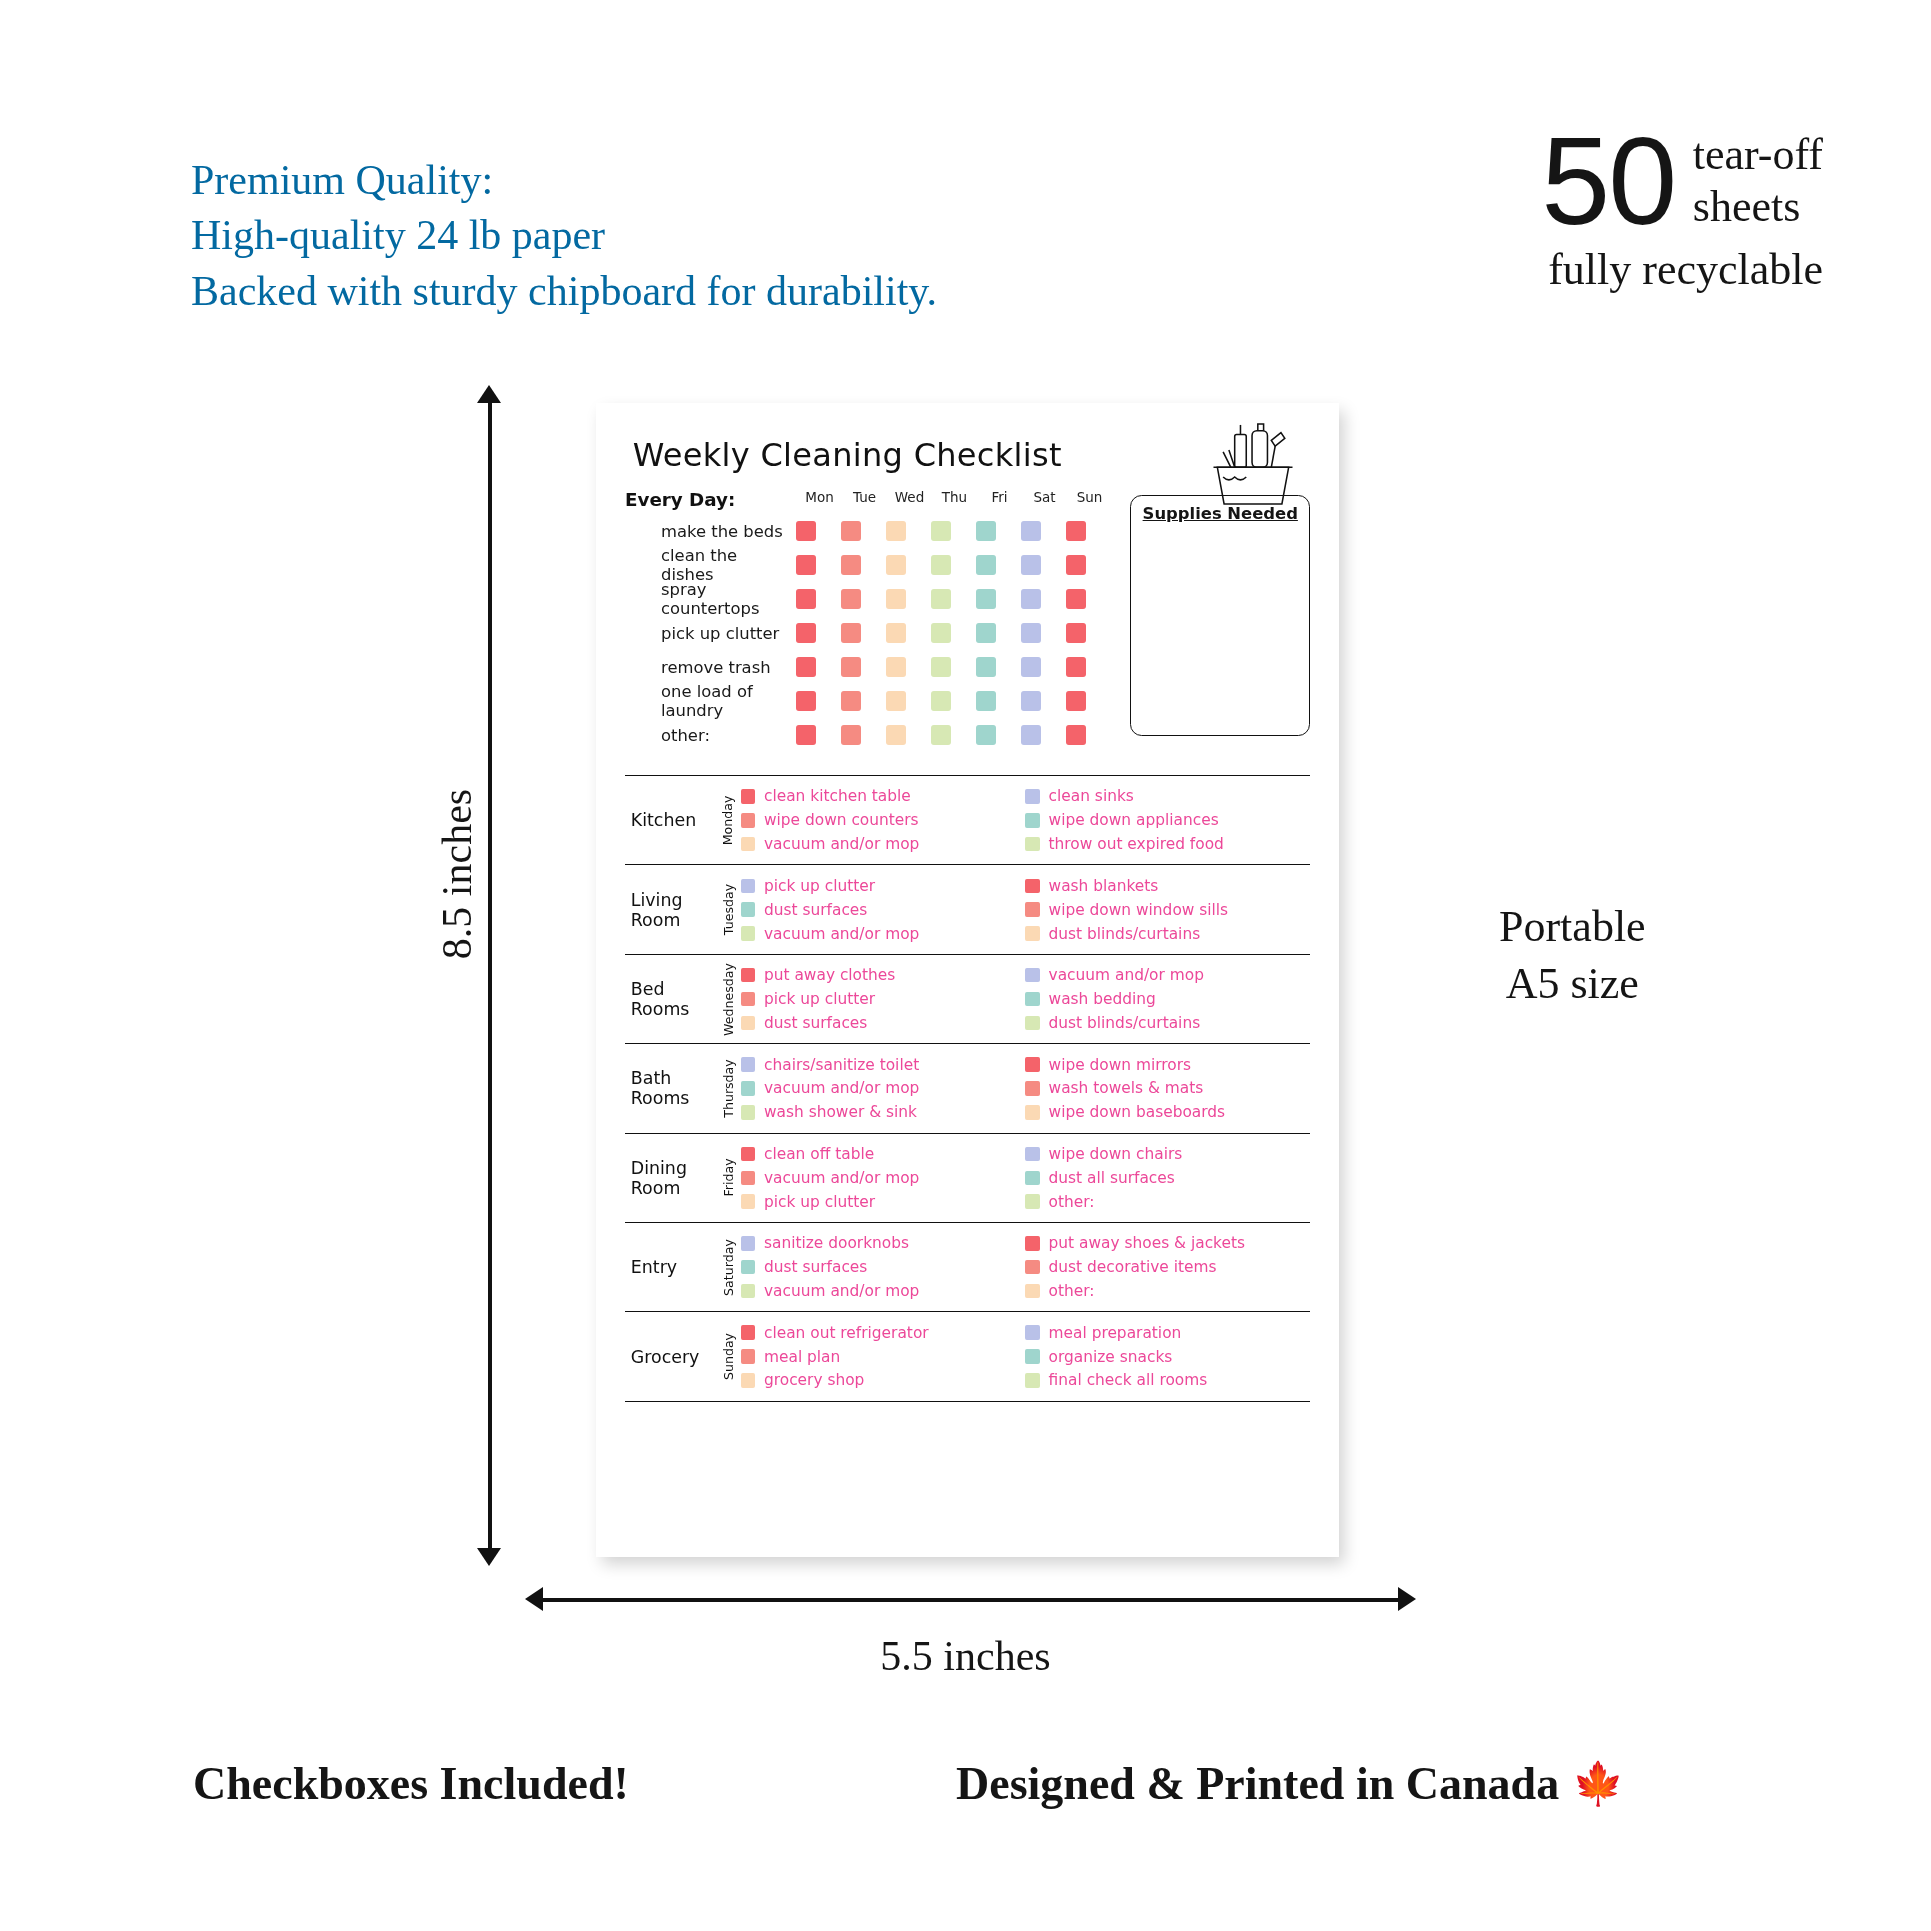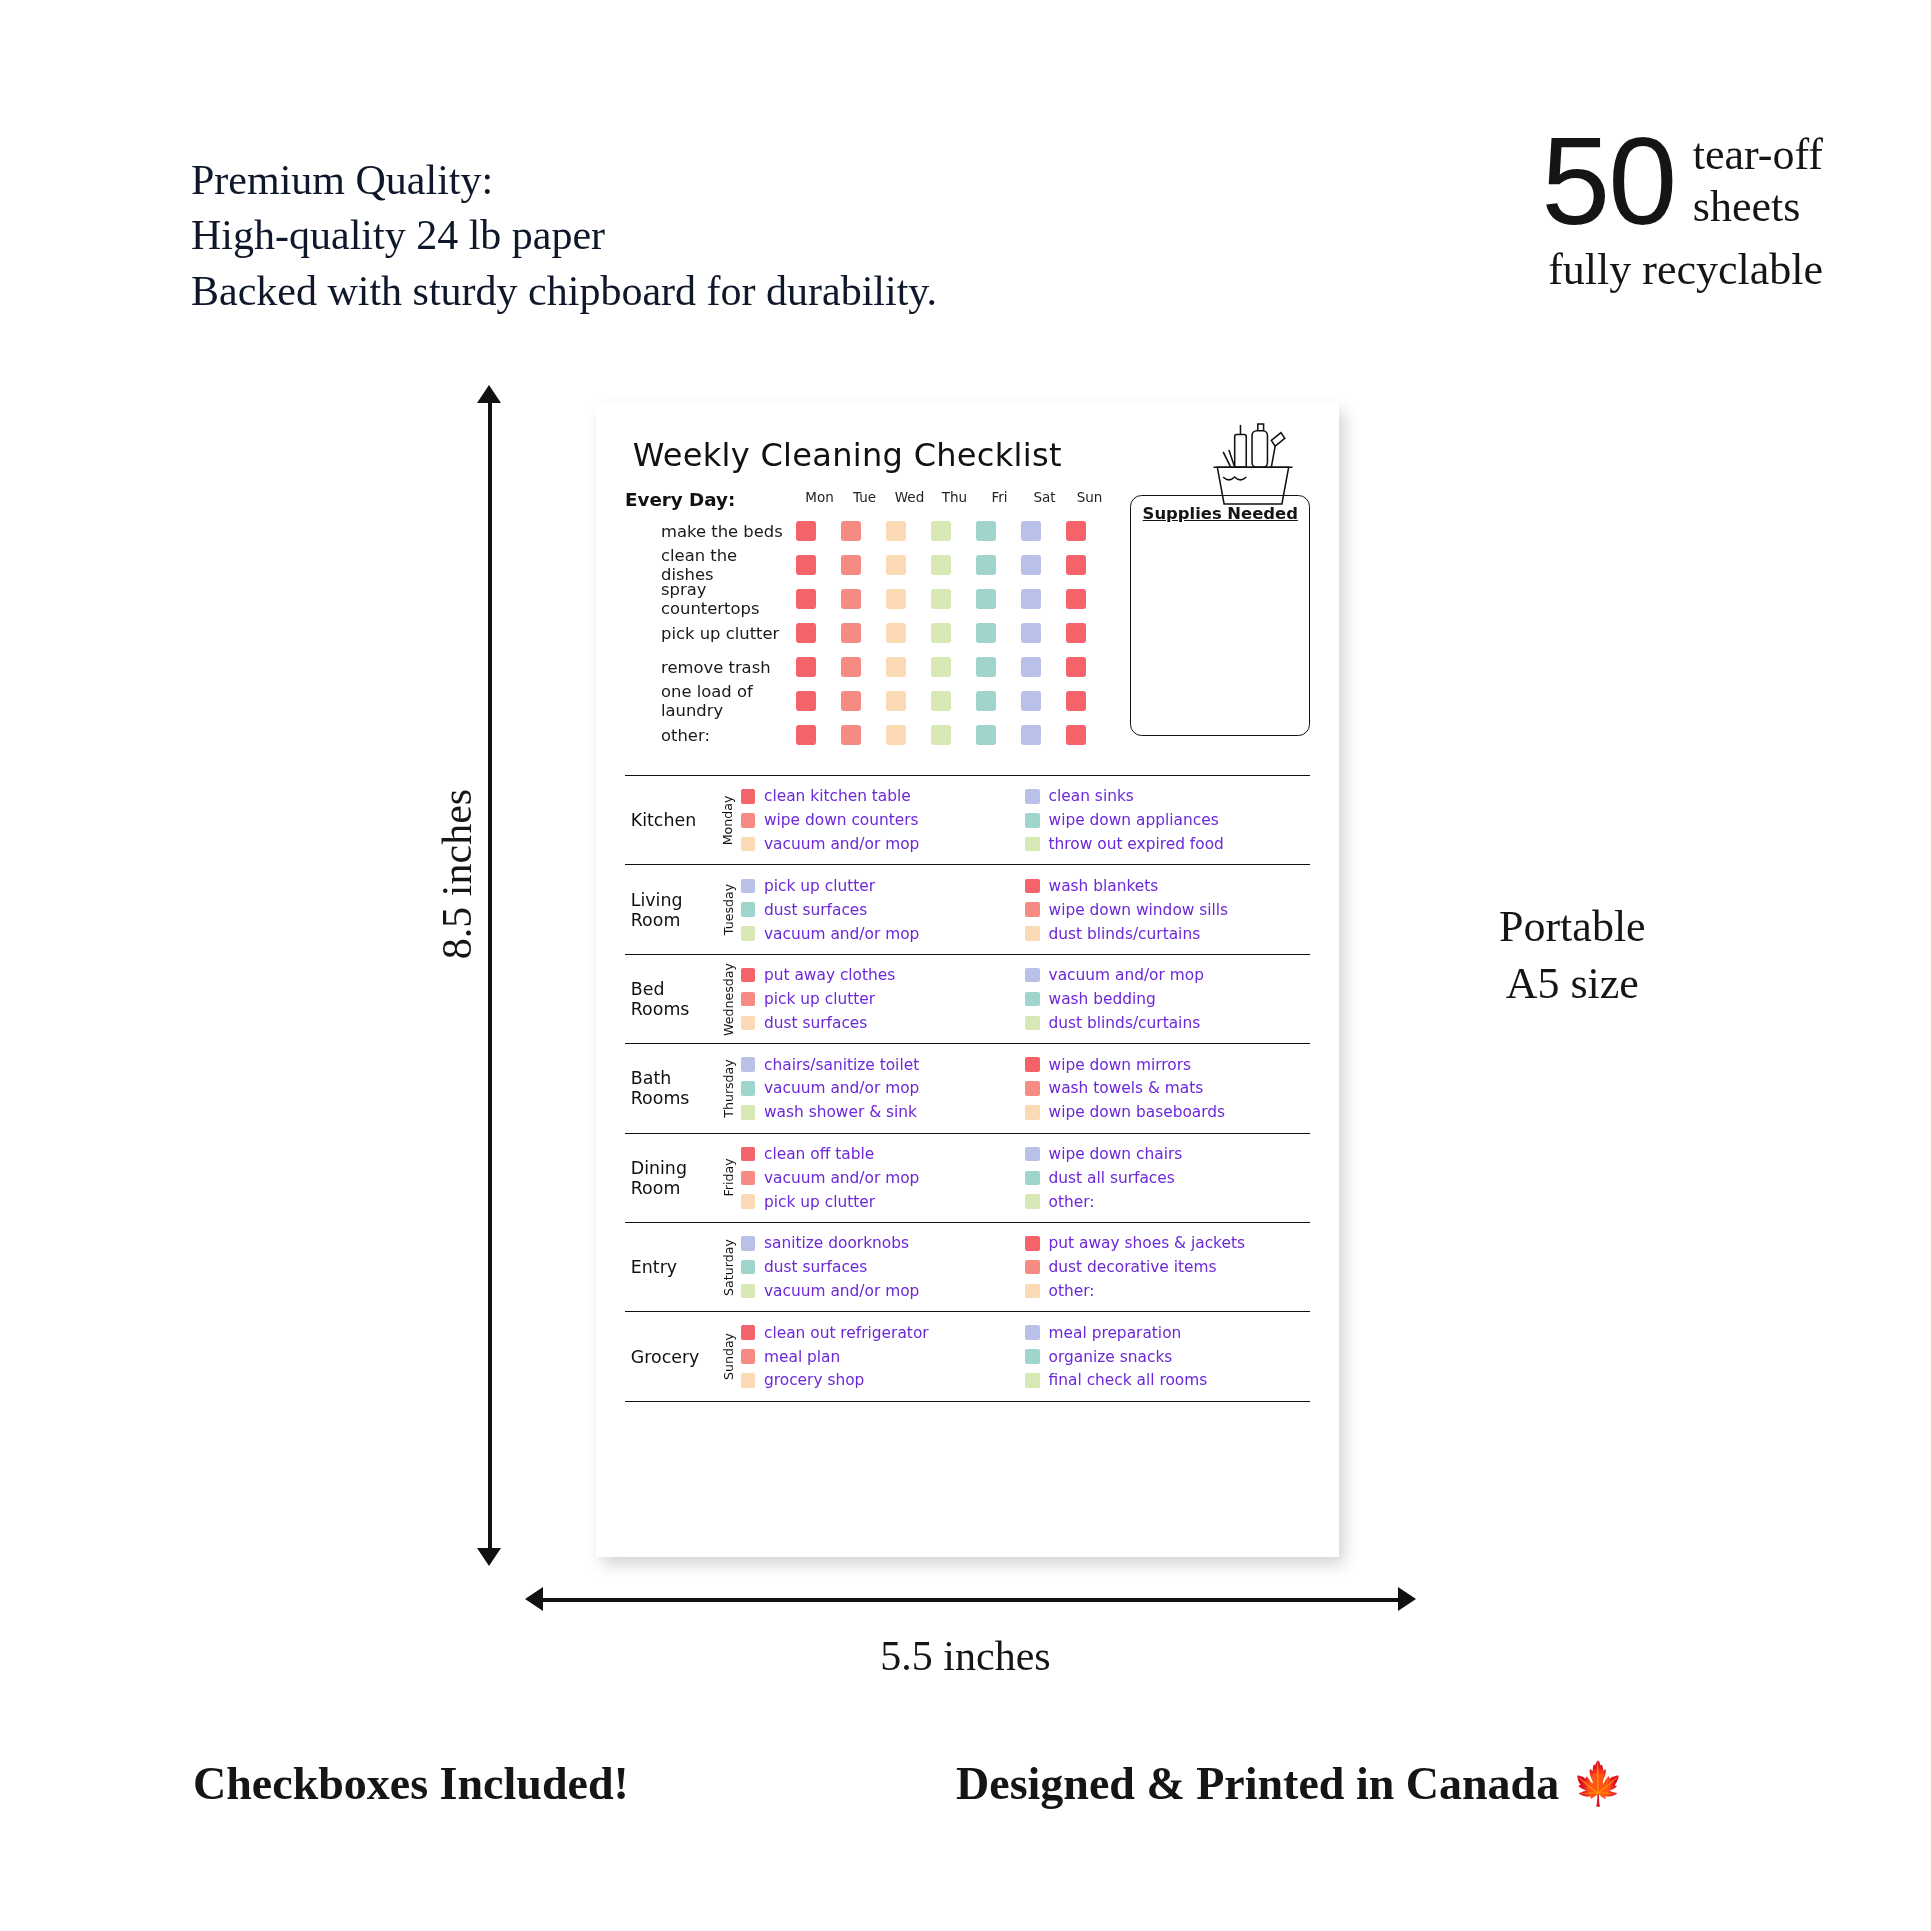--- a/index.html
+++ b/index.html
@@ -17,21 +17,21 @@
   }
 
   
   .premium-block {
     position: absolute;
     left: 191px;
     top: 153px;
     font-family: "Liberation Serif", serif;
     font-size: 42px;
     line-height: 1.32;
-    color: #0f172a;
+    color: #0369a1;
     white-space: nowrap;
   }
   .fifty-block {
     position: absolute;
     right: 108px;
     top: 124px;
     text-align: right;
   }
   .fifty-row {
     display: flex;
@@ -304,21 +304,21 @@
     flex-direction: column;
     justify-content: center;
     gap: 2.9px;
   }
   .task {
     display: flex;
     align-items: center;
     gap: 8.7px;
     font-size: 15.4px;
     font-family: "DejaVu Sans", sans-serif;
-    color: #6d28d9;
+    color: #ec4899;
     height: 21px;
     text-align: right;
   }
   .task .chk { width: 14.5px; height: 14.5px; border-radius: 1.9px; flex: 0 0 auto; }
 </style>
 </head>
 <body>
 
 <div class="premium-block">
   <div>Premium Quality:</div>

